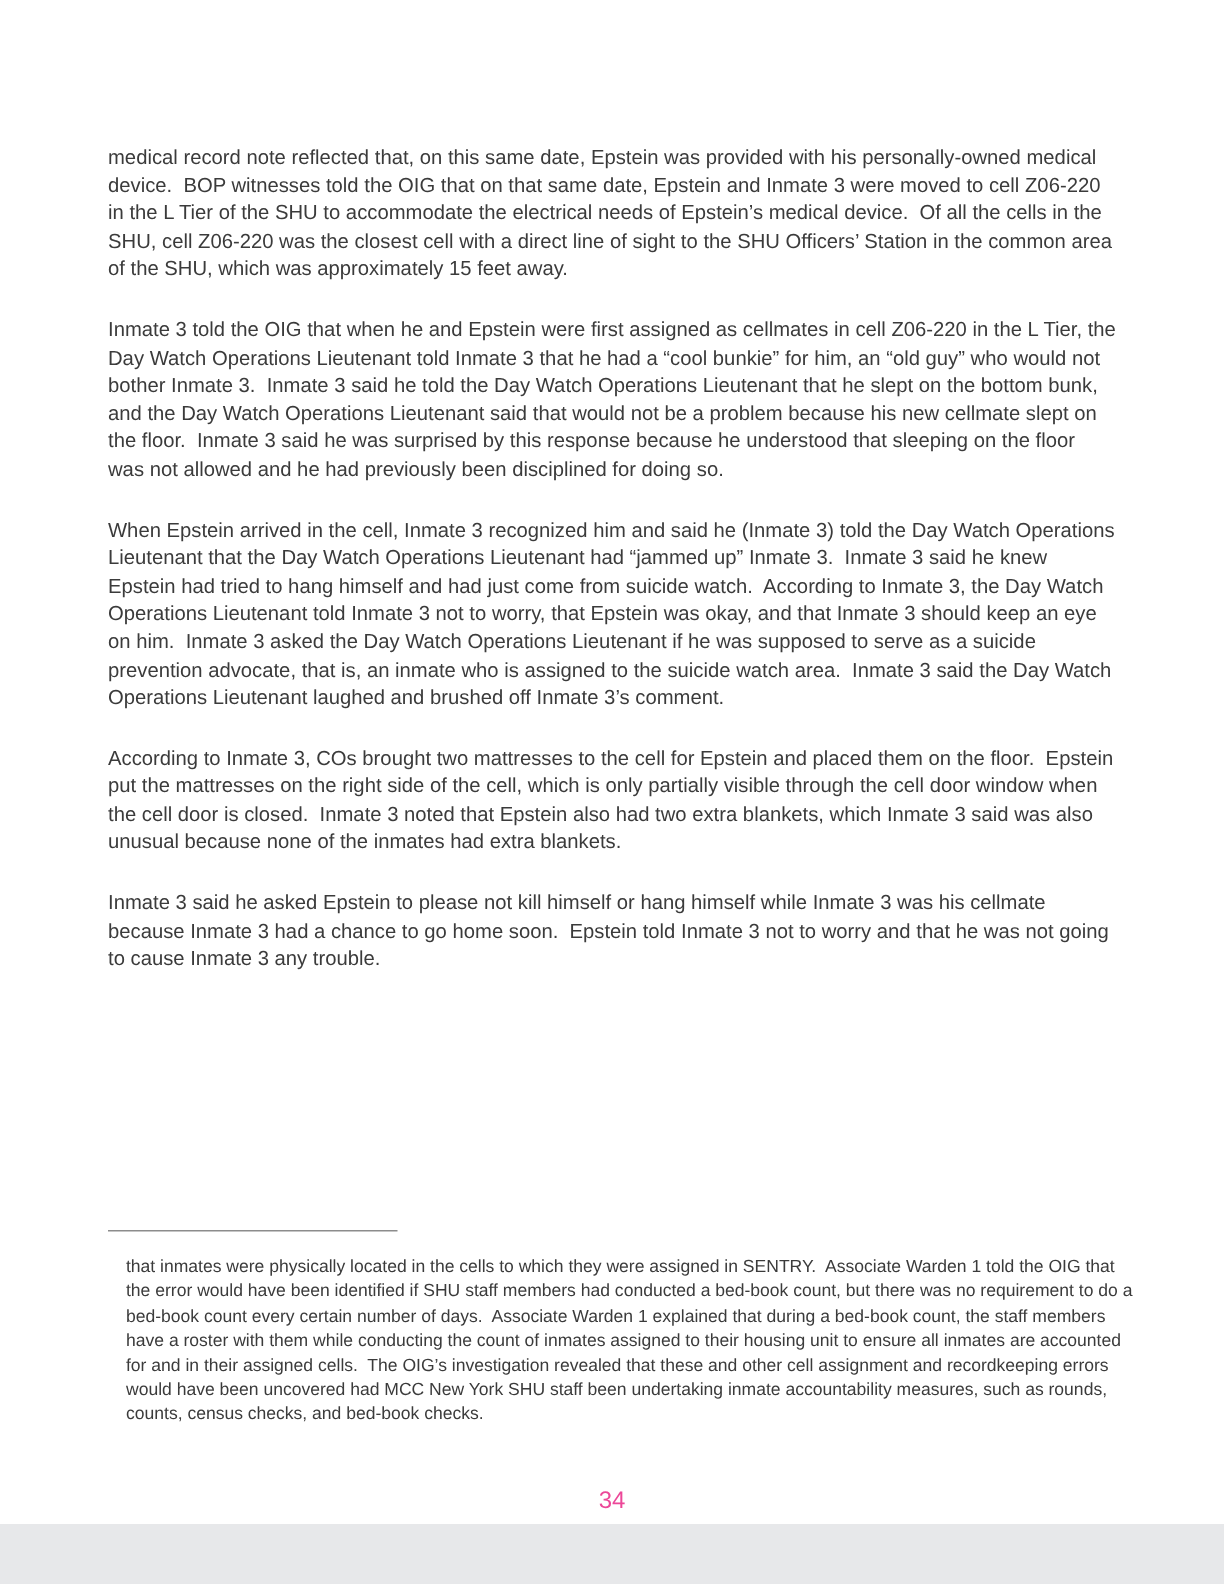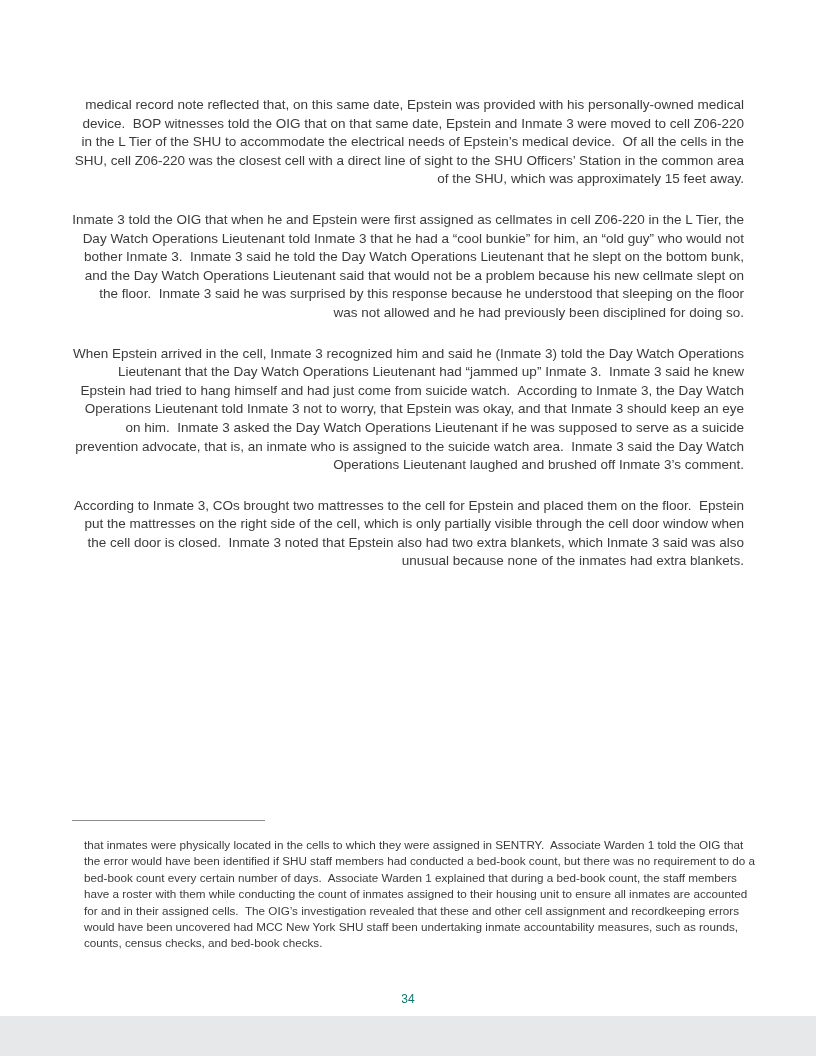--- a/index.html
+++ b/index.html
@@ -19,21 +19,21 @@
   .content {
     position: absolute;
     top: 96px;
     left: 72px;
     width: 672px;
   }
   .body-para {
     margin: 0 0 22px 0;
     font-size: 13.5px;
     line-height: 18.6px;
-    text-align: right;
+    text-align: left;
     white-space: pre-wrap;
   }
   .footnote-rule {
     position: absolute;
     top: 820px;
     left: 72px;
     width: 193px;
     height: 0;
     border-top: 1px solid #8c8c8c;
   }
@@ -46,42 +46,43 @@
     line-height: 16.4px;
     text-align: left;
     white-space: pre-wrap;
   }
   .page-number {
     position: absolute;
     top: 992px;
     left: 0;
     width: 100%;
     text-align: center;
-    font-size: 12px;
-    color: #0f766e;
+    font-size: 16px;
+    color: #ec4899;
   }
   .footer-bar {
     position: absolute;
     left: 0;
     bottom: 0;
     width: 100%;
     height: 40px;
     background: #e7e8ea;
   }
 </style>
 </head>
 <body>
 
 <div class="page">
 
   <div class="content">
     <p class="body-para">medical record note reflected that, on this same date, Epstein was provided with his personally-owned medical device.  BOP witnesses told the OIG that on that same date, Epstein and Inmate 3 were moved to cell Z06-220 in the L Tier of the SHU to accommodate the electrical needs of Epstein’s medical device.  Of all the cells in the SHU, cell Z06-220 was the closest cell with a direct line of sight to the SHU Officers’ Station in the common area of the SHU, which was approximately 15 feet away.</p>
     <p class="body-para">Inmate 3 told the OIG that when he and Epstein were first assigned as cellmates in cell Z06-220 in the L Tier, the Day Watch Operations Lieutenant told Inmate 3 that he had a “cool bunkie” for him, an “old guy” who would not bother Inmate 3.  Inmate 3 said he told the Day Watch Operations Lieutenant that he slept on the bottom bunk, and the Day Watch Operations Lieutenant said that would not be a problem because his new cellmate slept on the floor.  Inmate 3 said he was surprised by this response because he understood that sleeping on the floor was not allowed and he had previously been disciplined for doing so.</p>
     <p class="body-para">When Epstein arrived in the cell, Inmate 3 recognized him and said he (Inmate 3) told the Day Watch Operations Lieutenant that the Day Watch Operations Lieutenant had “jammed up” Inmate 3.  Inmate 3 said he knew Epstein had tried to hang himself and had just come from suicide watch.  According to Inmate 3, the Day Watch Operations Lieutenant told Inmate 3 not to worry, that Epstein was okay, and that Inmate 3 should keep an eye on him.  Inmate 3 asked the Day Watch Operations Lieutenant if he was supposed to serve as a suicide prevention advocate, that is, an inmate who is assigned to the suicide watch area.  Inmate 3 said the Day Watch Operations Lieutenant laughed and brushed off Inmate 3’s comment.</p>
     <p class="body-para">According to Inmate 3, COs brought two mattresses to the cell for Epstein and placed them on the floor.  Epstein put the mattresses on the right side of the cell, which is only partially visible through the cell door window when the cell door is closed.  Inmate 3 noted that Epstein also had two extra blankets, which Inmate 3 said was also unusual because none of the inmates had extra blankets.</p>
+    <p class="body-para">Inmate 3 said he asked Epstein to please not kill himself or hang himself while Inmate 3 was his cellmate because Inmate 3 had a chance to go home soon.  Epstein told Inmate 3 not to worry and that he was not going to cause Inmate 3 any trouble.</p>
   </div>
 
   <div class="footnote-rule"></div>
 
   <div class="footnote">that inmates were physically located in the cells to which they were assigned in SENTRY.  Associate Warden 1 told the OIG that the error would have been identified if SHU staff members had conducted a bed-book count, but there was no requirement to do a bed-book count every certain number of days.  Associate Warden 1 explained that during a bed-book count, the staff members have a roster with them while conducting the count of inmates assigned to their housing unit to ensure all inmates are accounted for and in their assigned cells.  The OIG’s investigation revealed that these and other cell assignment and recordkeeping errors would have been uncovered had MCC New York SHU staff been undertaking inmate accountability measures, such as rounds, counts, census checks, and bed-book checks.</div>
 
   <div class="page-number">34</div>
 
   <div class="footer-bar"></div>
 

